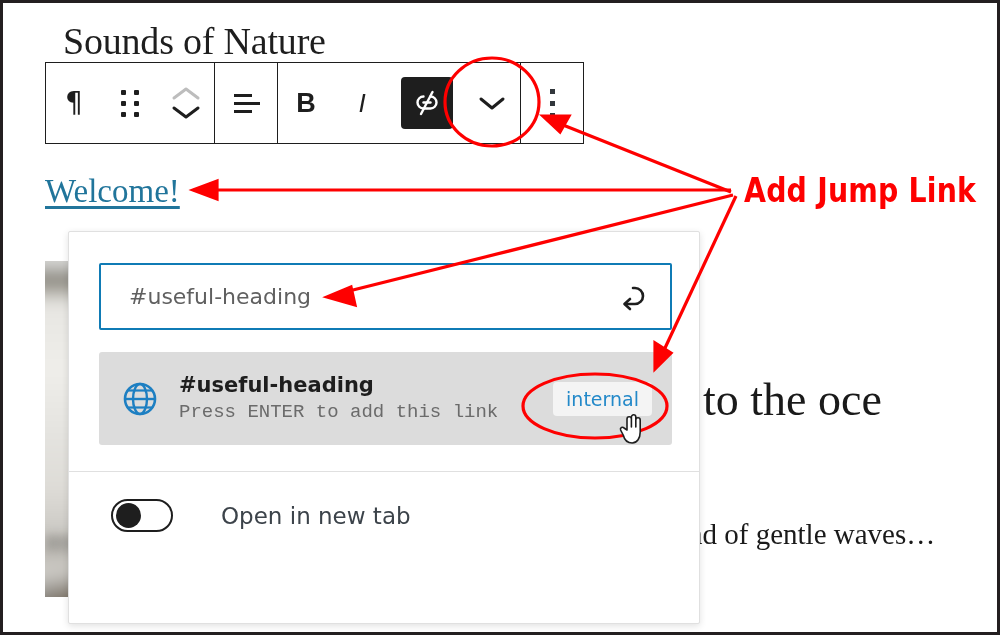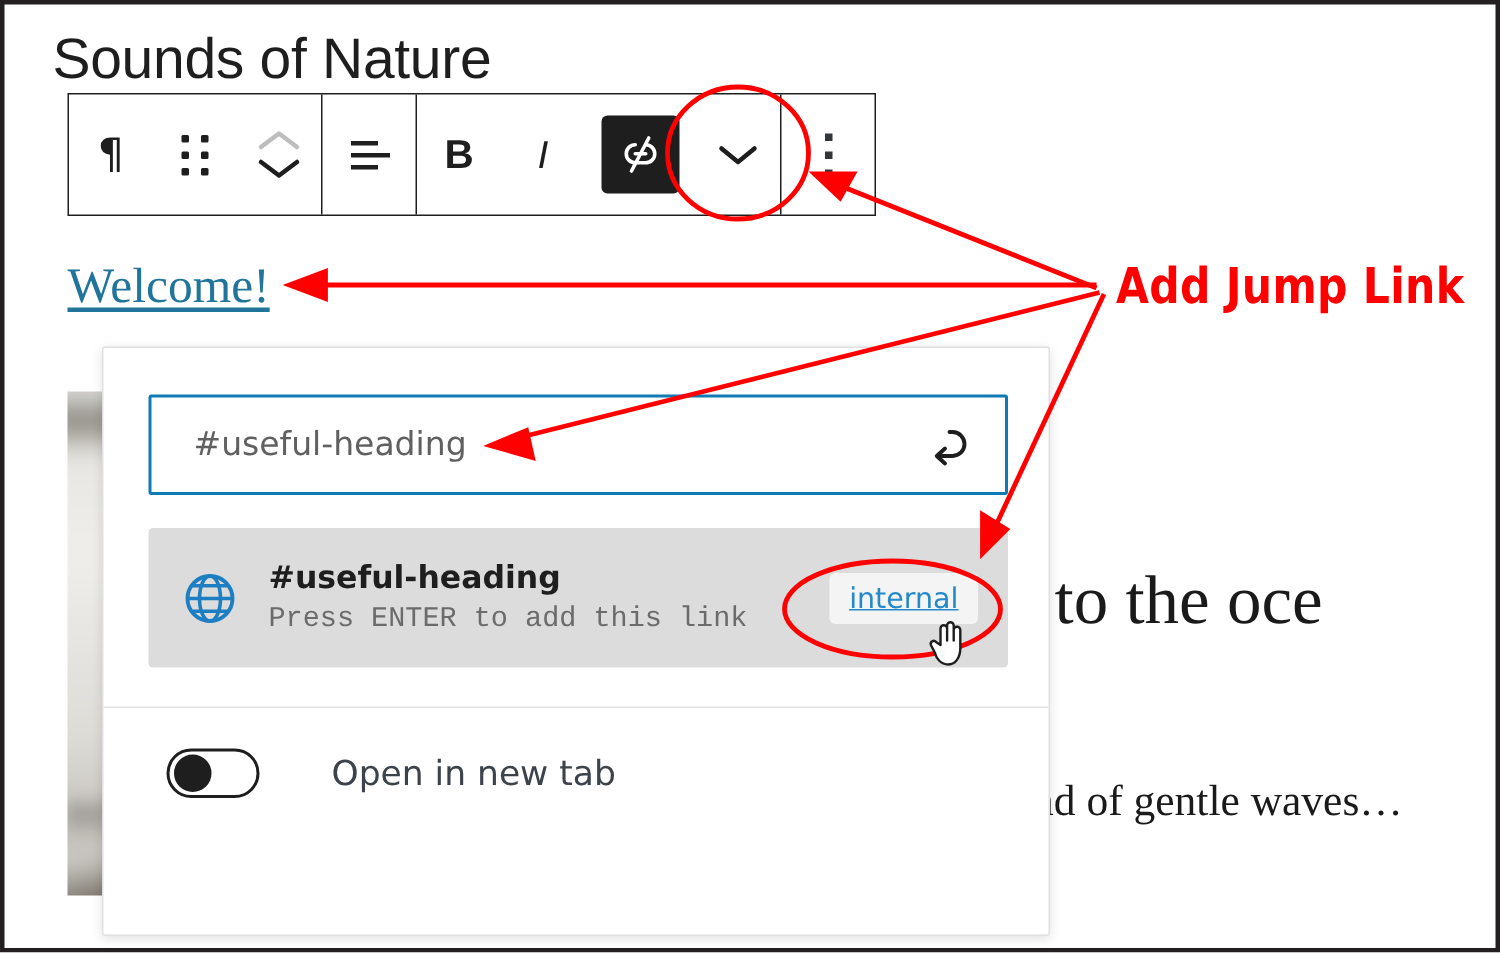--- a/index.html
+++ b/index.html
@@ -10,22 +10,22 @@
     font-family:"Liberation Sans", sans-serif;
     overflow:hidden;
   }
   #frame {
     position:absolute; left:0; top:0; width:1000px; height:635px;
     border:3px solid #231f20; background:#ffffff; overflow:hidden;
   }
 
   
   #post-title {
-    position:absolute; left:32px; top:16px;
-    font-family:Liberation Sans, sans-serif;
+    position:absolute; left:60px; top:16px;
+    font-family:Liberation Serif, serif;
     font-size:38px; color:#1e1e1e; font-weight:400; letter-spacing:-0.2px;
     white-space:nowrap;
   }
   #welcome-link {
     position:absolute; left:42px; top:170px;
     font-family:"Liberation Serif", serif;
     font-size:33px; color:#21759b; text-decoration:underline;
     text-underline-offset:4px; white-space:nowrap;
   }
   #ocean-text {
@@ -121,21 +121,21 @@
     font-size:21px; font-weight:bold; color:#1e1e1e;
     font-family:"DejaVu Sans", sans-serif; line-height:1.25;
   }
   #suggestion-sub {
     font-size:19px; color:#6b6b6b; margin-top:3px;
     font-family:Liberation Mono, monospace; line-height:1.25;
   }
   #internal-badge {
     background:#f4f4f4; border-radius:4px; padding:6px 13px;
     font-size:19px; color:#2389c9; font-family:"DejaVu Sans", sans-serif;
-    white-space:nowrap; margin-right:4px;text-decoration:underline;
+    white-space:nowrap; margin-right:4px;
   }
 
   #popover-divider { position:absolute; left:0; top:239px; width:100%; height:1px; background:#e0e0e0; }
 
   #newtab-row { position:absolute; left:42px; top:267px; display:flex; align-items:center;gap:24px; }
   #newtab-toggle {
     width:62px; height:33px; border-radius:17px;
     border:2px solid #1e1e1e; background:#ffffff;
     display:flex; align-items:center; padding:0 3px; position:relative;
   }

